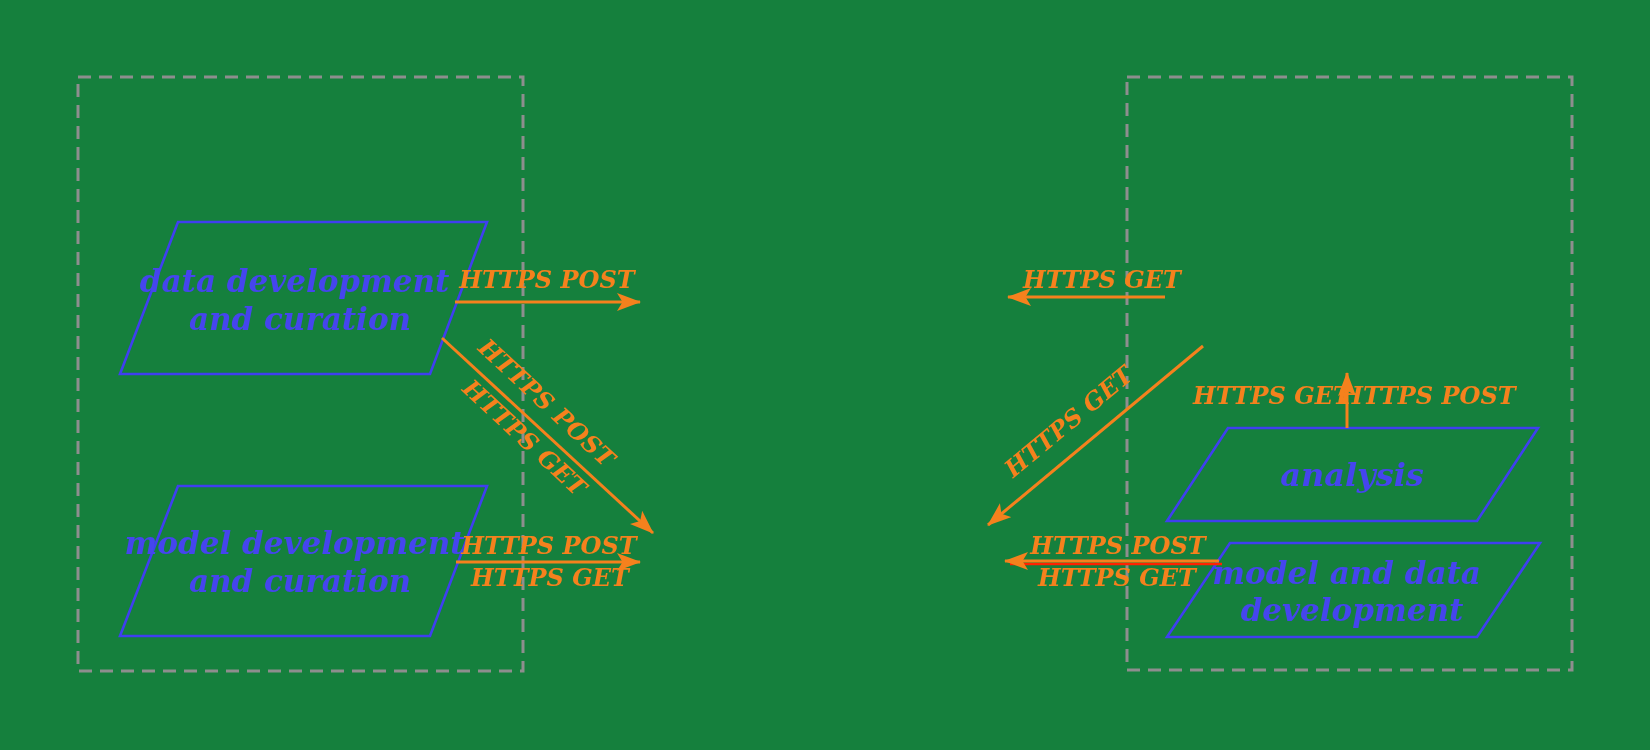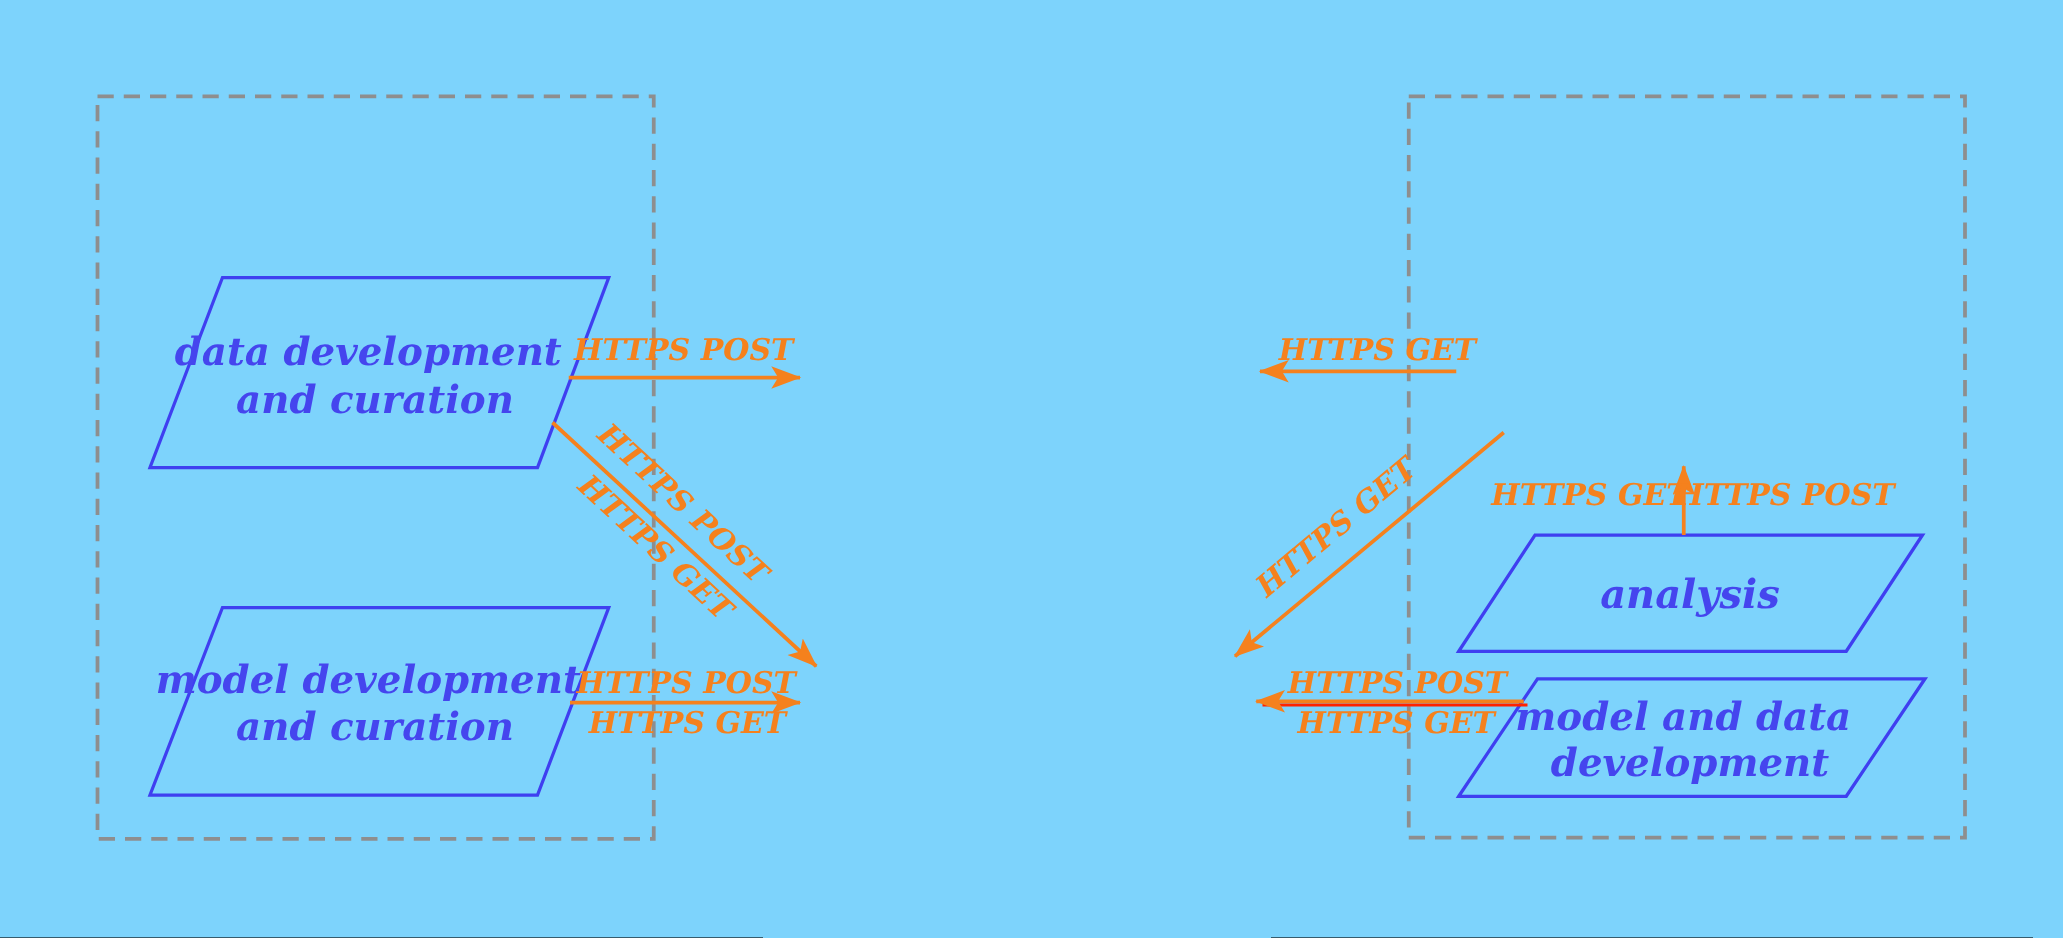--- a/index.html
+++ b/index.html
@@ -1,19 +1,19 @@
 <!DOCTYPE html>
 <html><head>
 <meta charset="utf-8">
 <style>
   html, body { margin: 0; padding: 0; background: #000; }
   .canvas {
     position: relative;
     width: 1650px; height: 750px;
-    background: #7dd3fc;
+    background: #15803d;
     overflow: hidden;
   }
   svg { display: block; }
   svg text {
     font-family: "DejaVu Serif", "Liberation Serif", serif;
     font-style: italic;
     font-weight: bold;
   }
   .node-label { font-size: 31px; }
   .node-label-lg { font-size: 32px; }

